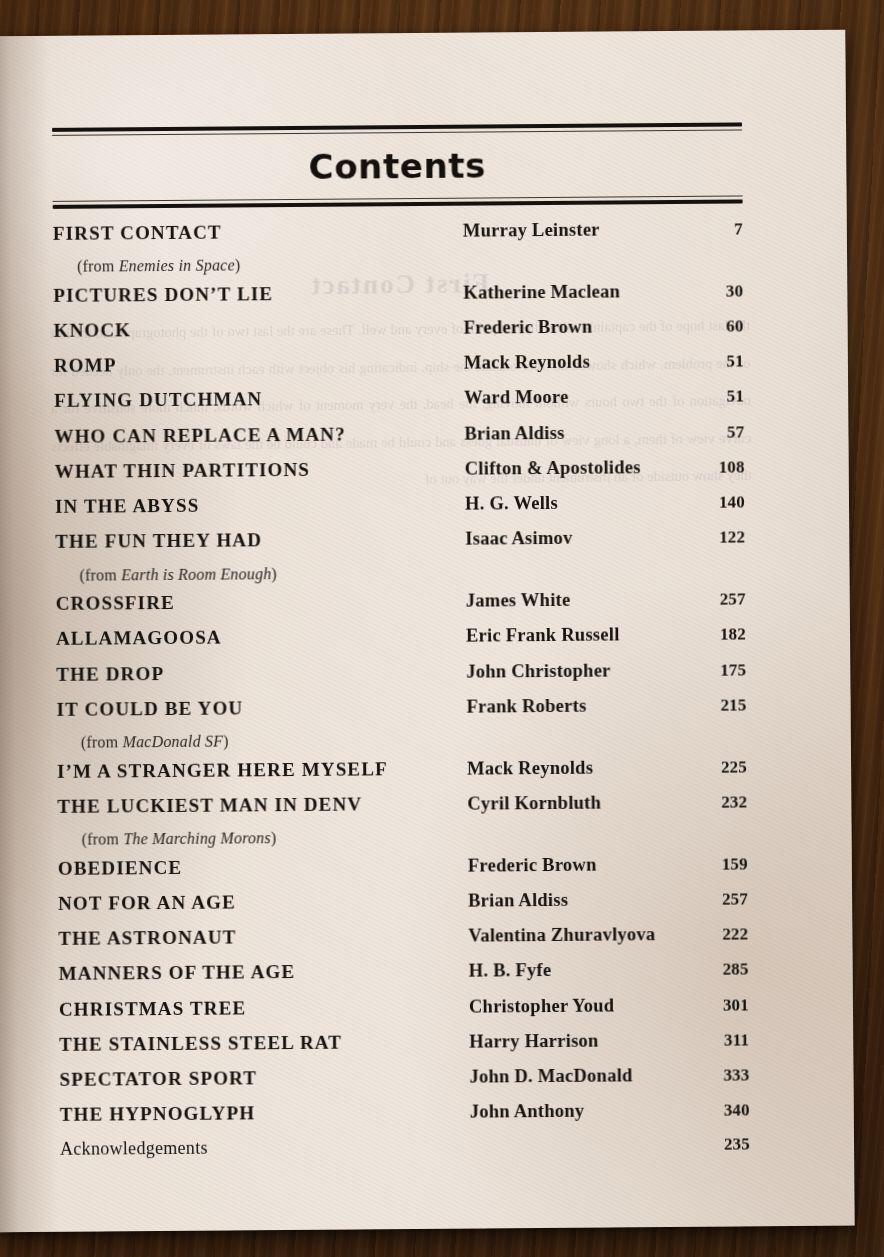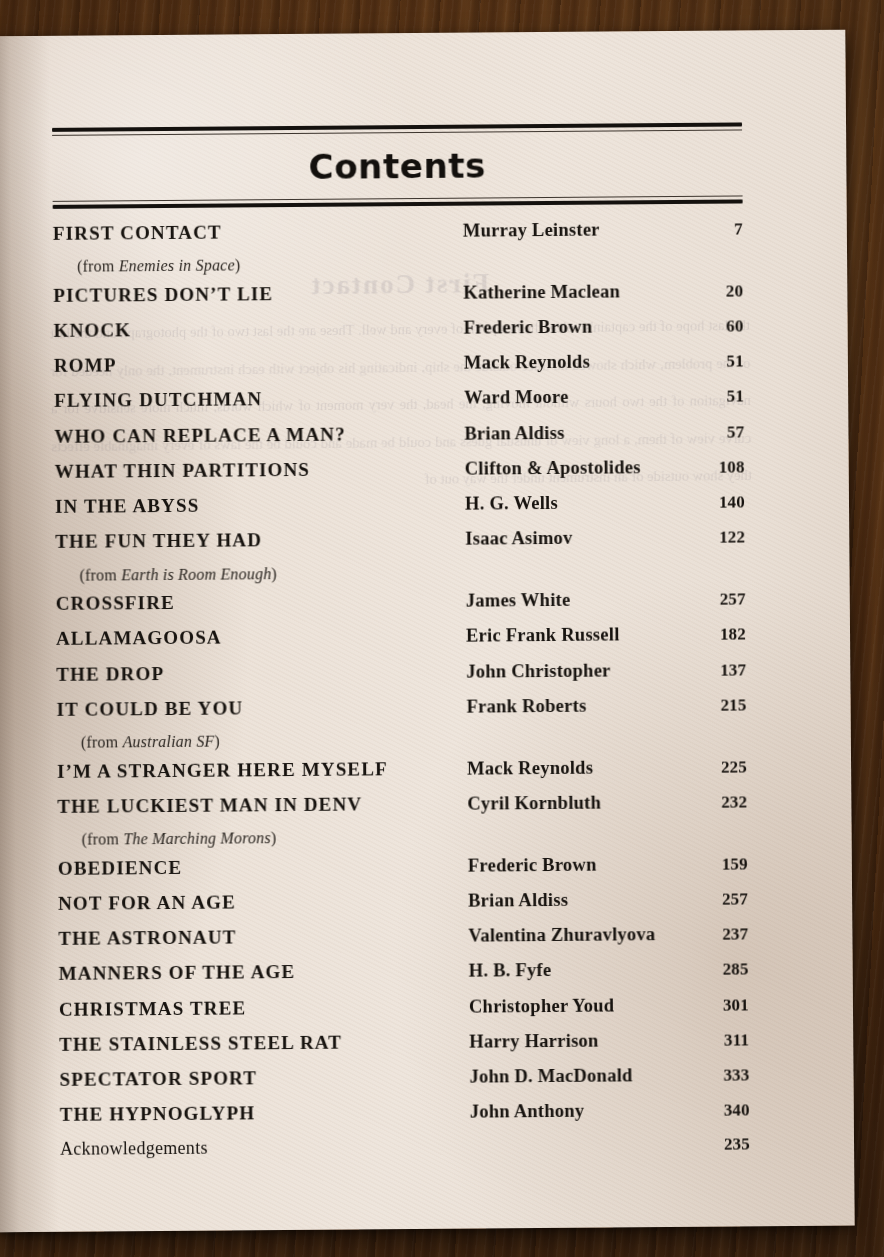--- a/index.html
+++ b/index.html
@@ -250,21 +250,21 @@
             <div class="entry-title">FIRST CONTACT</div>
             <div class="entry-author">Murray Leinster</div>
             <div class="entry-page">7</div>
           </div>
           <div class="entry-source"><span>(from </span><em>Enemies in Space</em><span>)</span></div>
         </div>
         <div>
           <div class="entry">
             <div class="entry-title">PICTURES DON’T LIE</div>
             <div class="entry-author">Katherine Maclean</div>
-            <div class="entry-page">20</div>
+            <div class="entry-page">30</div>
           </div>
         </div>
         <div>
           <div class="entry">
             <div class="entry-title">KNOCK</div>
             <div class="entry-author">Frederic Brown</div>
             <div class="entry-page">60</div>
           </div>
         </div>
         <div>
@@ -321,30 +321,30 @@
           <div class="entry">
             <div class="entry-title">ALLAMAGOOSA</div>
             <div class="entry-author">Eric Frank Russell</div>
             <div class="entry-page">182</div>
           </div>
         </div>
         <div>
           <div class="entry">
             <div class="entry-title">THE DROP</div>
             <div class="entry-author">John Christopher</div>
-            <div class="entry-page">137</div>
+            <div class="entry-page">175</div>
           </div>
         </div>
         <div class="has-source">
           <div class="entry">
             <div class="entry-title">IT COULD BE YOU</div>
             <div class="entry-author">Frank Roberts</div>
             <div class="entry-page">215</div>
           </div>
-          <div class="entry-source"><span>(from </span><em>Australian SF</em><span>)</span></div>
+          <div class="entry-source"><span>(from </span><em>MacDonald SF</em><span>)</span></div>
         </div>
         <div>
           <div class="entry">
             <div class="entry-title">I’M A STRANGER HERE MYSELF</div>
             <div class="entry-author">Mack Reynolds</div>
             <div class="entry-page">225</div>
           </div>
         </div>
         <div class="has-source">
           <div class="entry">
@@ -365,21 +365,21 @@
           <div class="entry">
             <div class="entry-title">NOT FOR AN AGE</div>
             <div class="entry-author">Brian Aldiss</div>
             <div class="entry-page">257</div>
           </div>
         </div>
         <div>
           <div class="entry">
             <div class="entry-title">THE ASTRONAUT</div>
             <div class="entry-author">Valentina Zhuravlyova</div>
-            <div class="entry-page">237</div>
+            <div class="entry-page">222</div>
           </div>
         </div>
         <div>
           <div class="entry">
             <div class="entry-title">MANNERS OF THE AGE</div>
             <div class="entry-author">H. B. Fyfe</div>
             <div class="entry-page">285</div>
           </div>
         </div>
         <div>

